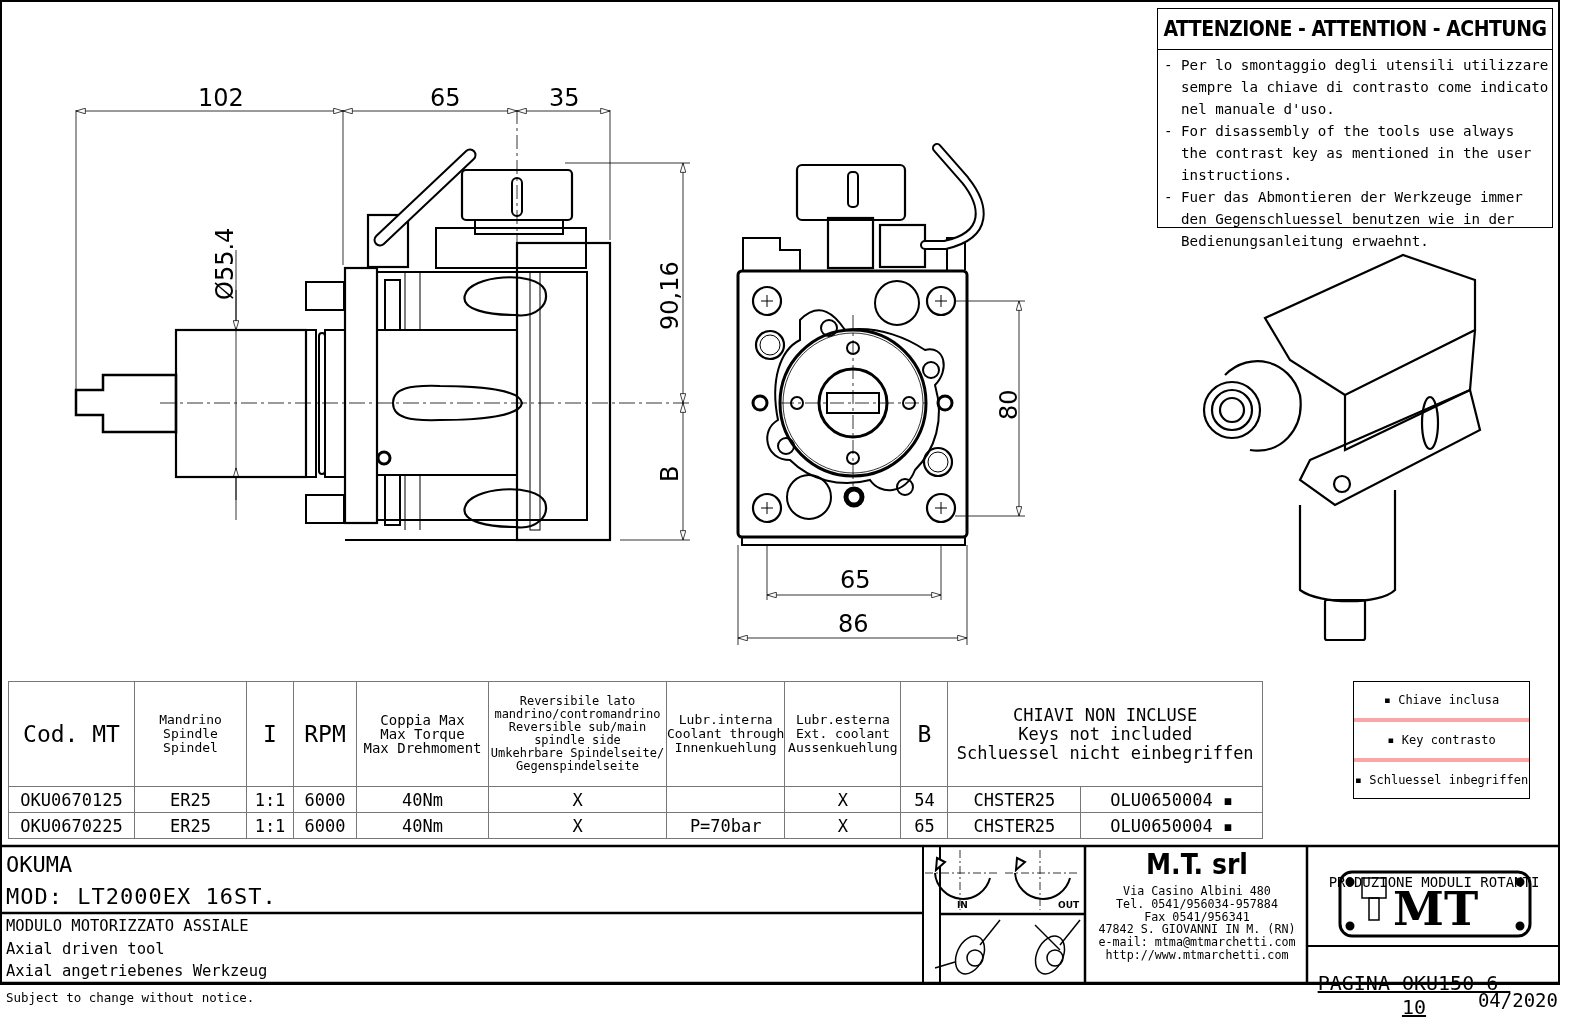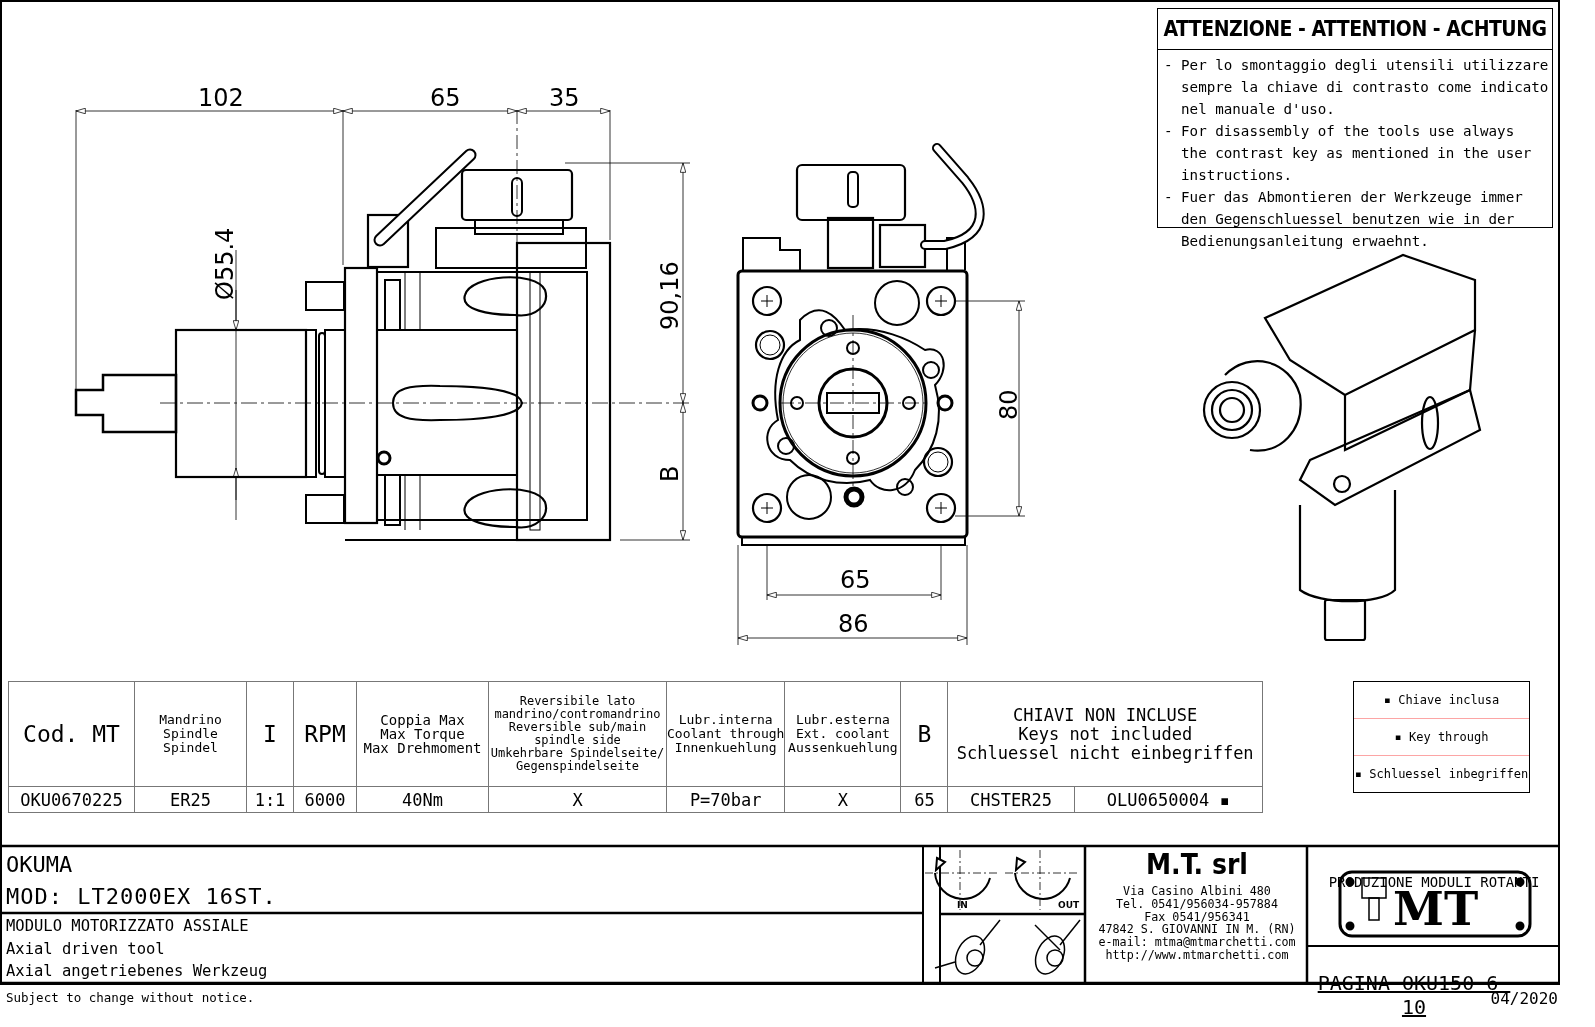--- a/index.html
+++ b/index.html
@@ -16,32 +16,32 @@
                 font-weight:bold; font-size:21px; line-height:40px; text-align:center; letter-spacing:-0.5px; }
   .warn-body { padding:4px 0 0 6px; font-size:14.2px; line-height:22px; white-space:pre; }
   
   table.spec { position:absolute; left:8px; top:681px; border-collapse:collapse; width:1255px; }
   table.spec td { border:1px solid #777; text-align:center; padding:0; font-size:17px; }
   table.spec tr.head td { height:104px; font-size:13px; line-height:14px; }
   table.spec tr.head td.big { font-size:23px;margin-left:48px; }
   table.spec tr.row td { height:25px; }
   table.spec { border:1.5px solid #000; }
   .keybox { position:absolute; left:1353px; top:681px; width:177px; border:1.5px solid #000; box-sizing:border-box; }
-  .keybox div { height:36px; line-height:36px; text-align:center; font-size:12px; border-bottom:1px solid #fca5a5; }
+  .keybox div { height:36px; line-height:36px; text-align:center; font-size:12px; border-bottom:4px solid #fca5a5; }
   .keybox div:last-child { border-bottom:none; }
   .okuma { position:absolute; left:6px; top:852px; font-size:22px; }
   .mod { position:absolute; left:6px; top:884px; font-size:22px; letter-spacing:1px; }
   .desc { position:absolute; left:6px; font-size:15.5px; }
   .mt-name { position:absolute; left:1088px; top:848px; width:218px; text-align:center;
              font-family:"DejaVu Sans Condensed","DejaVu Sans",sans-serif; font-weight:bold; font-size:28px; }
   .mt-addr { position:absolute; left:1088px; top:885px; width:218px; text-align:center; font-size:11.7px; line-height:12.8px; white-space:pre; }
   .prod { position:absolute; left:1310px; top:850px; width:248px; text-align:center; font-size:14px;margin-top:24px; }
   .pagina { position:absolute; left:1310px; top:971px; width:208px; text-align:center; font-size:20px;text-decoration:underline; }
   .footer-left { position:absolute; left:6px; top:990px; font-size:12.5px; }
-  .footer-right { position:absolute; right:37px; top:989px; font-size:16px; }
+  .footer-right { position:absolute; right:37px; top:989px; font-size:19px; }
 </style>
 </head>
 <body>
 
 <div class="frame"></div>
 
 <svg class="drawing" width="1595" height="1027">
   <defs>
     <marker id="arr" viewBox="0 0 10 6" refX="10" refY="3" markerWidth="18" markerHeight="7" orient="auto-start-reverse">
       <path d="M0,0 L10,3 L0,6 Z" fill="#fff" stroke="#000" stroke-width="0.8"></path>
@@ -275,38 +275,51 @@
 Innenkuehlung</td>
     <td style="width:115px;white-space:pre">Lubr.esterna
 Ext. coolant
 Aussenkuehlung</td>
     <td class="big" style="width:46px">B</td>
     <td colspan="2" style="white-space:pre;font-size:17px;line-height:19px">CHIAVI NON INCLUSE
 Keys not included
 Schluessel nicht einbegriffen</td>
   </tr>
   <tr class="row">
+    <td>OKU0670125</td>
+    <td>ER25</td>
+    <td>1:1</td>
+    <td>6000</td>
+    <td>40Nm</td>
+    <td>X</td>
+    <td></td>
+    <td>X</td>
+    <td>54</td>
+    <td style="width:132px">CHSTER25</td>
+    <td>OLU0650004 ▪</td>
+  </tr>
+  <tr class="row">
     <td>OKU0670225</td>
     <td>ER25</td>
     <td>1:1</td>
     <td>6000</td>
     <td>40Nm</td>
     <td>X</td>
     <td>P=70bar</td>
     <td>X</td>
     <td>65</td>
     <td>CHSTER25</td>
     <td>OLU0650004 ▪</td>
   </tr>
 </tbody>
   </table>
 
 <div class="keybox">
   <div>▪ Chiave inclusa</div>
-  <div>▪ Key through</div>
+  <div>▪ Key contrasto</div>
   <div>▪ Schluessel inbegriffen</div>
 </div>
 
 <div class="okuma">OKUMA</div>
 <div class="mod">MOD: LT2000EX 16ST.</div>
 <div class="desc" style="top:917px">MODULO MOTORIZZATO ASSIALE</div>
 <div class="desc" style="top:940px">Axial driven tool</div>
 <div class="desc" style="top:962px">Axial angetriebenes Werkzeug</div>
 <div class="mt-name">M.T. srl</div>
 <div class="mt-addr">Via Casino Albini 480

